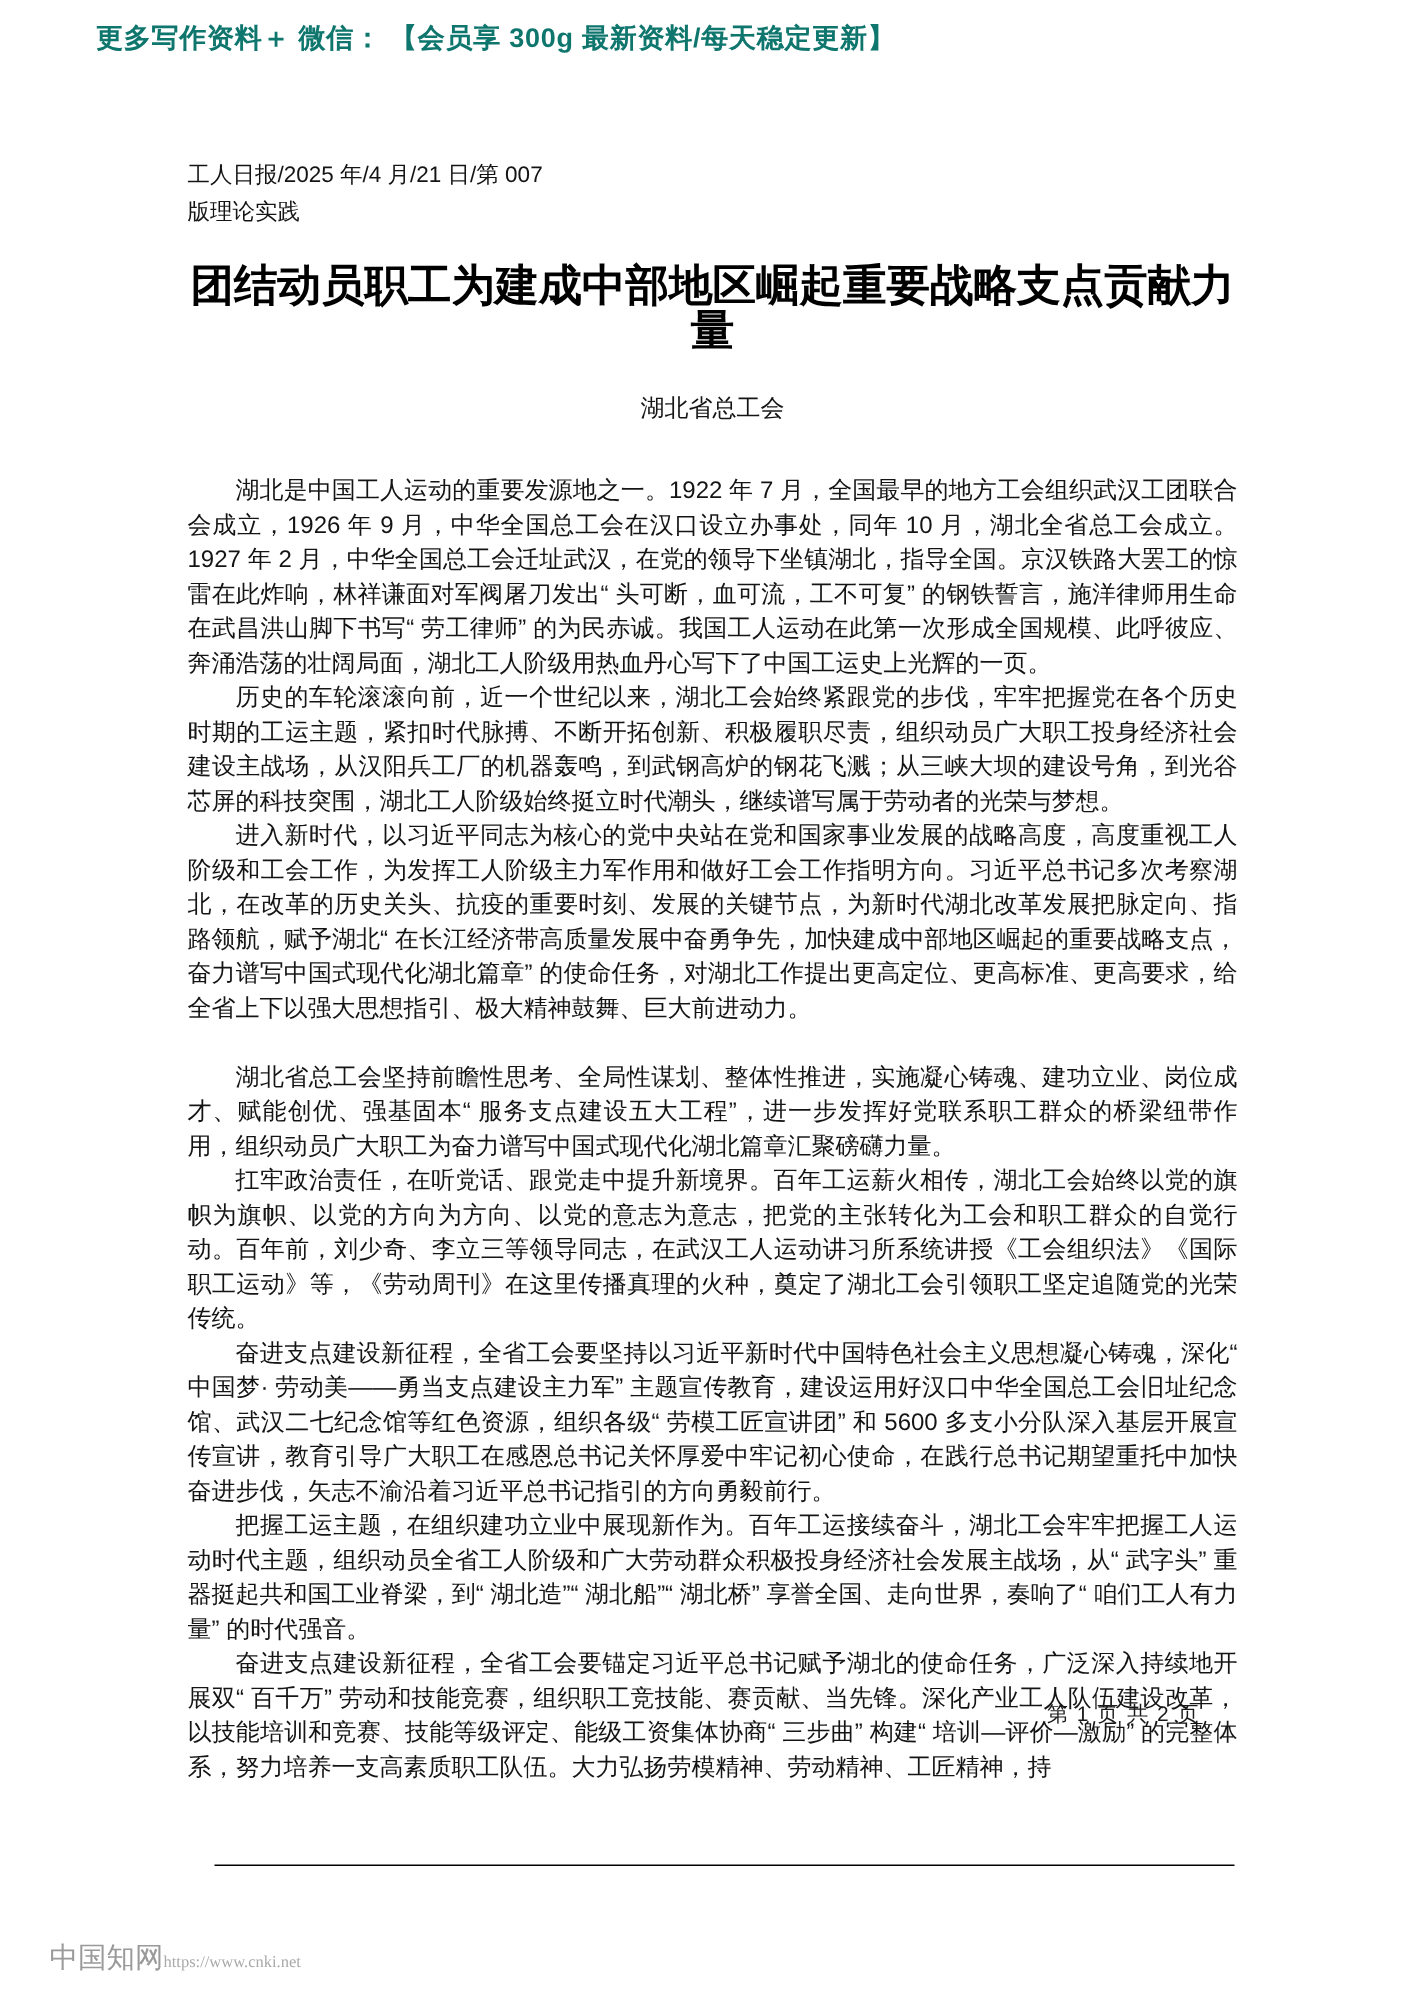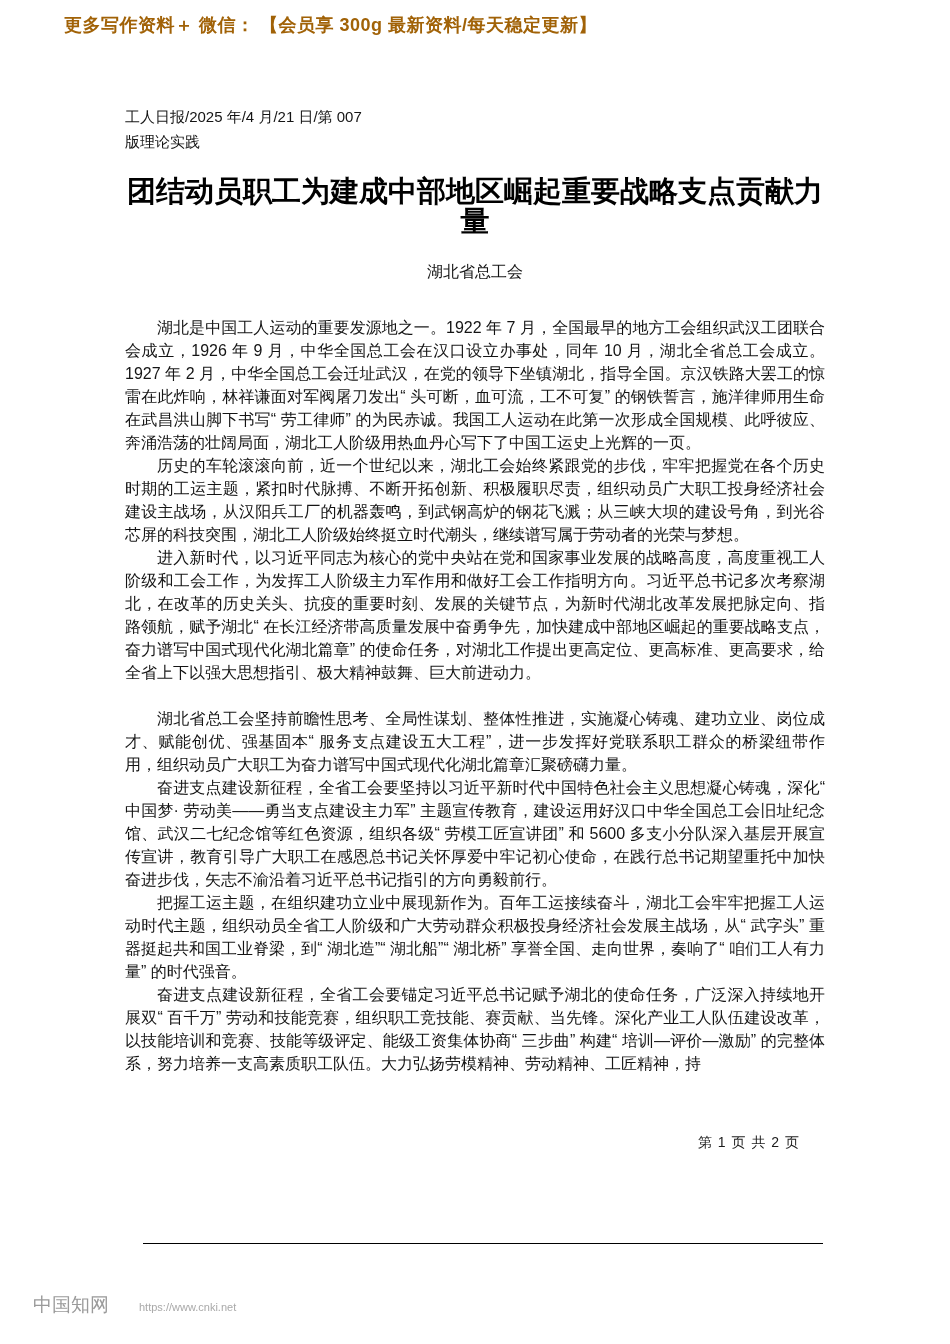--- a/index.html
+++ b/index.html
@@ -14,21 +14,21 @@
     height: 1344px;
     background: #ffffff;
     overflow: hidden;
   }
   .promo-banner {
     position: absolute;
     left: 64px;
     top: 13px;
     font-size: 18px;
     font-weight: bold;
-    color: #a16207;
+    color: #0f766e;
     white-space: nowrap;
     letter-spacing: 0.5px;
   }
   .doc {
     position: absolute;
     left: 125px;
     top: 104px;
     width: 700px;
     color: #141414;
   }
@@ -84,22 +84,22 @@
     border: none;
     border-top: 1px solid #000000;
     margin: 0;
   }
   .watermark {
     position: absolute;
     left: 33px;
     top: 1292px;
     display: flex;
     align-items: baseline;
-    gap: 30px;
     white-space: nowrap;
+    font-family: Liberation Serif, serif;
   }
   .watermark .brand {
     font-size: 19px;
     font-weight: 500;
     color: #9a9a9a;
   }
   .watermark .url {
     font-size: 11px;
     color: #a9a9a9;
   }
@@ -117,20 +117,21 @@
 
     <h1 class="article-title">团结动员职工为建成中部地区崛起重要战略支点贡献力量</h1>
 
     <div class="article-author">湖北省总工会</div>
 
     <div class="article-body">
       <p>湖北是中国工人运动的重要发源地之一。1922 年 7 月，全国最早的地方工会组织武汉工团联合会成立，1926 年 9 月，中华全国总工会在汉口设立办事处，同年 10 月，湖北全省总工会成立。1927 年 2 月，中华全国总工会迁址武汉，在党的领导下坐镇湖北，指导全国。京汉铁路大罢工的惊雷在此炸响，林祥谦面对军阀屠刀发出“ 头可断，血可流，工不可复” 的钢铁誓言，施洋律师用生命在武昌洪山脚下书写“ 劳工律师” 的为民赤诚。我国工人运动在此第一次形成全国规模、此呼彼应、奔涌浩荡的壮阔局面，湖北工人阶级用热血丹心写下了中国工运史上光辉的一页。</p>
       <p>历史的车轮滚滚向前，近一个世纪以来，湖北工会始终紧跟党的步伐，牢牢把握党在各个历史时期的工运主题，紧扣时代脉搏、不断开拓创新、积极履职尽责，组织动员广大职工投身经济社会建设主战场，从汉阳兵工厂的机器轰鸣，到武钢高炉的钢花飞溅；从三峡大坝的建设号角，到光谷芯屏的科技突围，湖北工人阶级始终挺立时代潮头，继续谱写属于劳动者的光荣与梦想。</p>
       <p class="gap-after">进入新时代，以习近平同志为核心的党中央站在党和国家事业发展的战略高度，高度重视工人阶级和工会工作，为发挥工人阶级主力军作用和做好工会工作指明方向。习近平总书记多次考察湖北，在改革的历史关头、抗疫的重要时刻、发展的关键节点，为新时代湖北改革发展把脉定向、指路领航，赋予湖北“ 在长江经济带高质量发展中奋勇争先，加快建成中部地区崛起的重要战略支点，奋力谱写中国式现代化湖北篇章” 的使命任务，对湖北工作提出更高定位、更高标准、更高要求，给全省上下以强大思想指引、极大精神鼓舞、巨大前进动力。</p>
       <p>湖北省总工会坚持前瞻性思考、全局性谋划、整体性推进，实施凝心铸魂、建功立业、岗位成才、赋能创优、强基固本“ 服务支点建设五大工程”，进一步发挥好党联系职工群众的桥梁纽带作用，组织动员广大职工为奋力谱写中国式现代化湖北篇章汇聚磅礴力量。</p>
+      <p>扛牢政治责任，在听党话、跟党走中提升新境界。百年工运薪火相传，湖北工会始终以党的旗帜为旗帜、以党的方向为方向、以党的意志为意志，把党的主张转化为工会和职工群众的自觉行动。百年前，刘少奇、李立三等领导同志，在武汉工人运动讲习所系统讲授《工会组织法》《国际职工运动》等，《劳动周刊》在这里传播真理的火种，奠定了湖北工会引领职工坚定追随党的光荣传统。</p>
       <p>奋进支点建设新征程，全省工会要坚持以习近平新时代中国特色社会主义思想凝心铸魂，深化“ 中国梦· 劳动美——勇当支点建设主力军” 主题宣传教育，建设运用好汉口中华全国总工会旧址纪念馆、武汉二七纪念馆等红色资源，组织各级“ 劳模工匠宣讲团” 和 5600 多支小分队深入基层开展宣传宣讲，教育引导广大职工在感恩总书记关怀厚爱中牢记初心使命，在践行总书记期望重托中加快奋进步伐，矢志不渝沿着习近平总书记指引的方向勇毅前行。</p>
       <p>把握工运主题，在组织建功立业中展现新作为。百年工运接续奋斗，湖北工会牢牢把握工人运动时代主题，组织动员全省工人阶级和广大劳动群众积极投身经济社会发展主战场，从“ 武字头” 重器挺起共和国工业脊梁，到“ 湖北造”“ 湖北船”“ 湖北桥” 享誉全国、走向世界，奏响了“ 咱们工人有力量” 的时代强音。</p>
       <p>奋进支点建设新征程，全省工会要锚定习近平总书记赋予湖北的使命任务，广泛深入持续地开展双“ 百千万” 劳动和技能竞赛，组织职工竞技能、赛贡献、当先锋。深化产业工人队伍建设改革，以技能培训和竞赛、技能等级评定、能级工资集体协商“ 三步曲” 构建“ 培训—评价—激励” 的完整体系，努力培养一支高素质职工队伍。大力弘扬劳模精神、劳动精神、工匠精神，持</p>
     </div>
   </div>
 
   <div class="page-number">第 1 页 共 2 页</div>
 
   <hr class="footer-divider">
 

